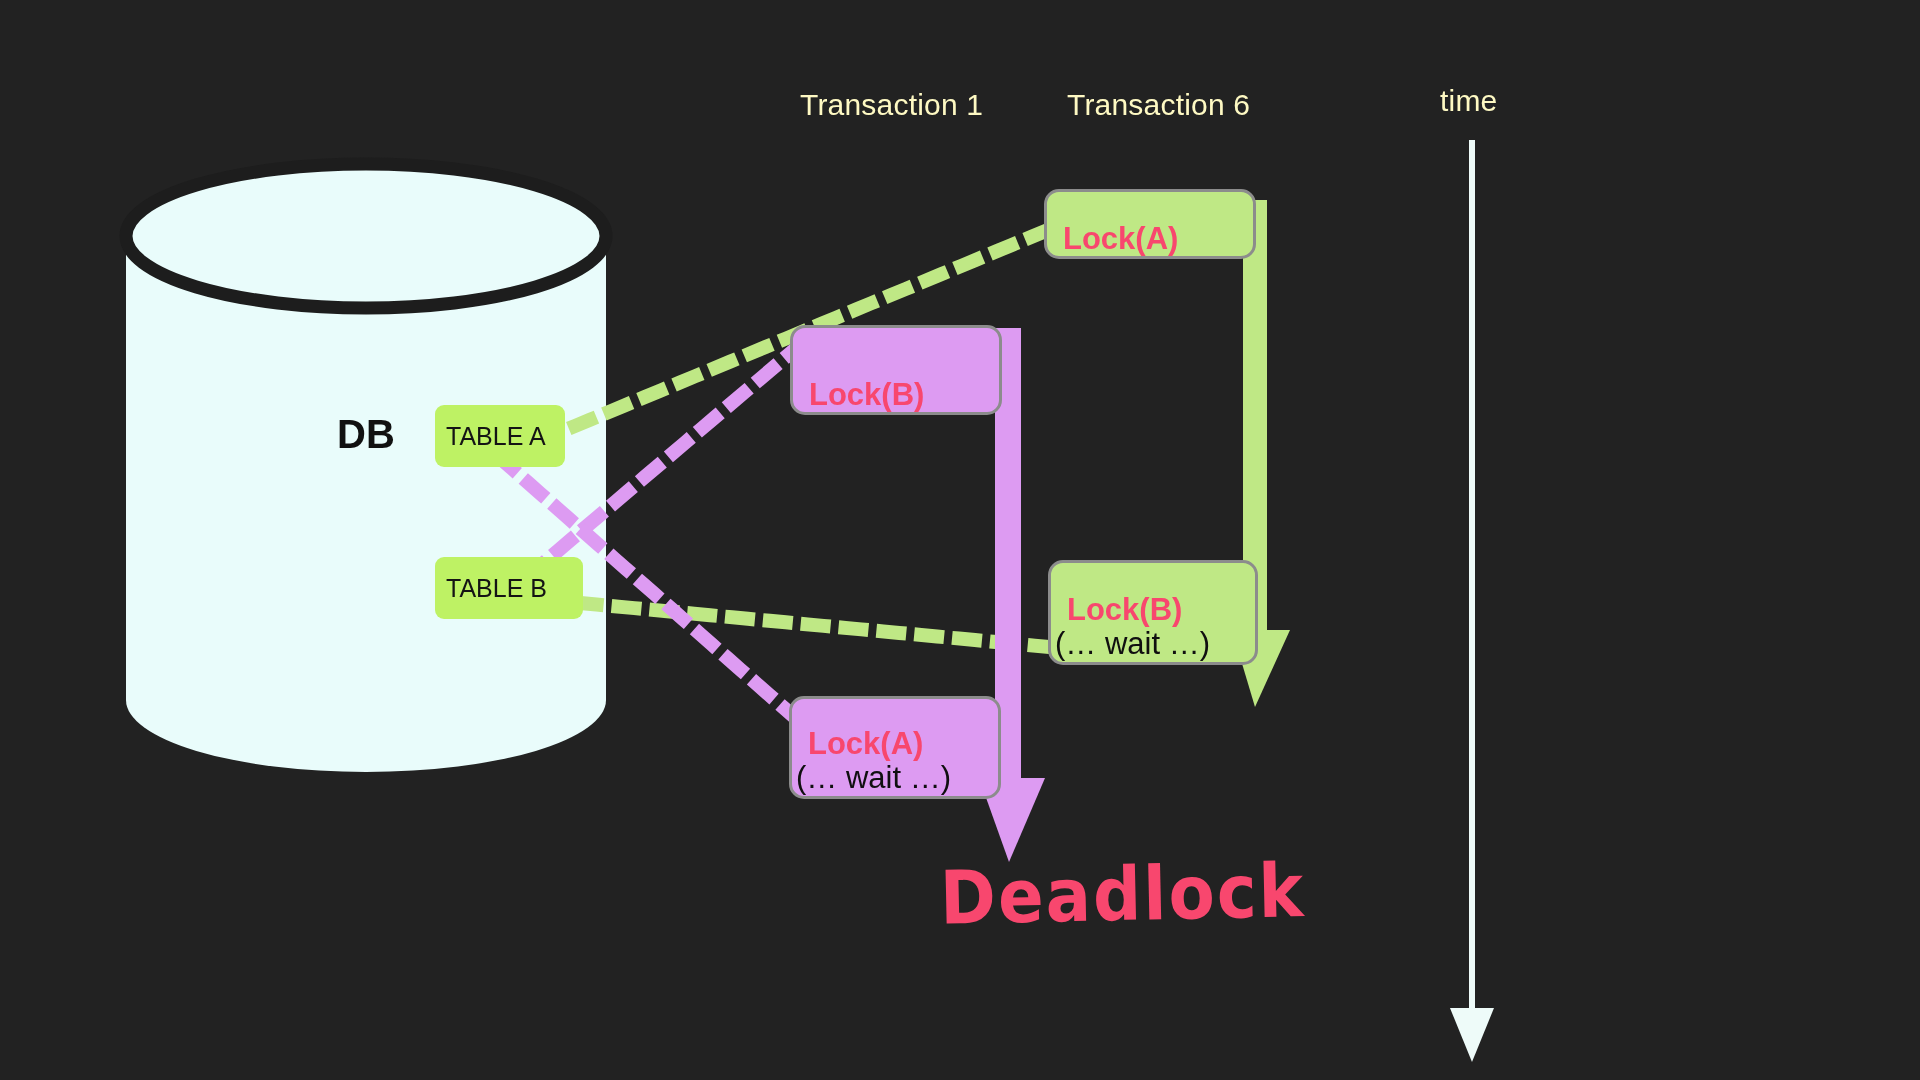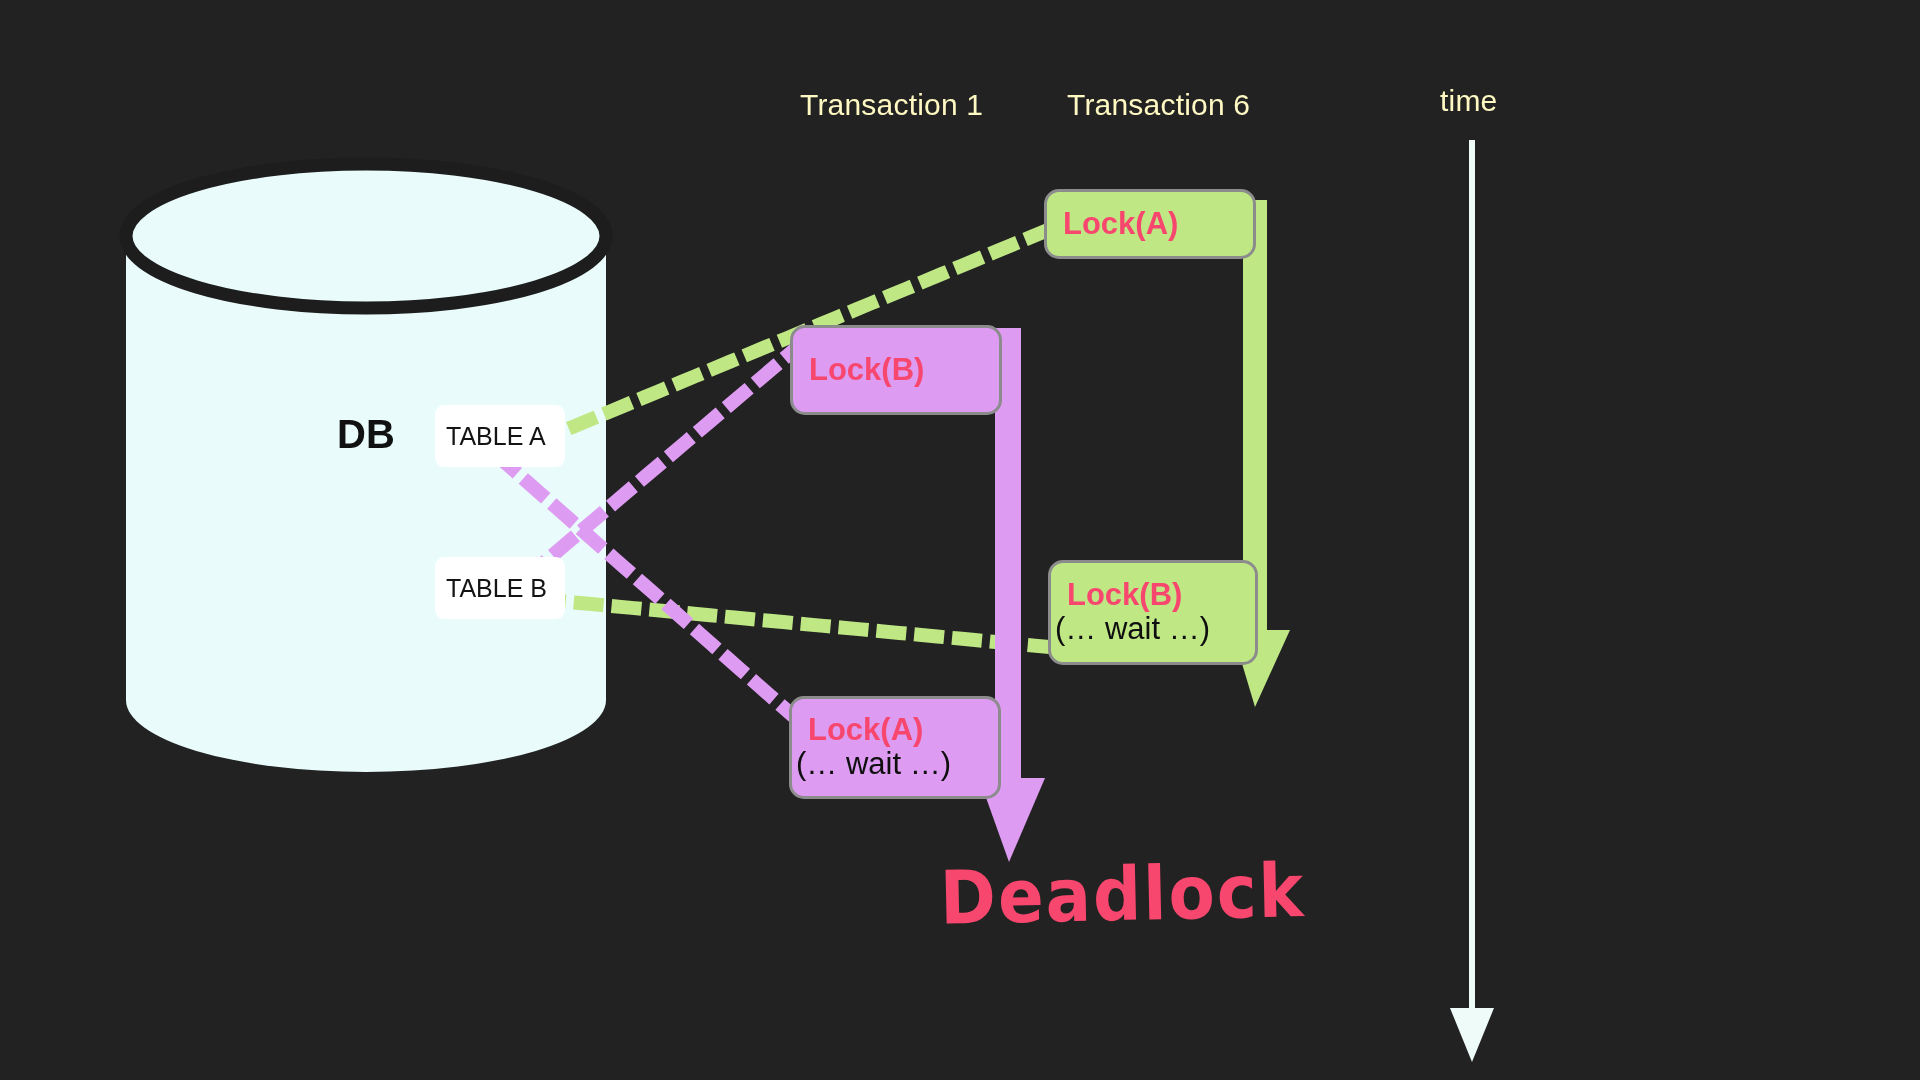--- a/index.html
+++ b/index.html
@@ -36,40 +36,40 @@
   }
   .db-label {
     position: absolute;
     color: #111111;
     font-size: 40px;
     font-weight: bold;
     font-family: "Liberation Sans", sans-serif;
   }
   .table-box {
     position: absolute;
-    background: #ffffff;
+    background: #bef264;
     border-radius: 9px;
     color: #141414;
     font-size: 25px;
     font-family: "Liberation Sans", sans-serif;
     display: flex;
     align-items: center;
     justify-content: flex-start;
     padding-left: 11px;
     box-sizing: border-box;
   }
   .lock-box {
     position: absolute;
     border-radius: 15px;
     border: 3px solid #8c8c8c;
     box-sizing: border-box;
     padding: 0 0 0 16px;
     display: flex;
     flex-direction: column;
-    justify-content: center;
+    justify-content: flex-end;
     font-family: "Liberation Sans", sans-serif;
   }
   .lock-box.green { background: #bfe885; }
   .lock-box.purple { background: #dd9bf2; }
   .lock-title {
     color: #f8476e;
     font-size: 31px;
     font-weight: bold;
     line-height: 1.06;
   }
@@ -138,21 +138,21 @@
   <div class="col-header" style="left:1067px; top:88px;">Transaction 6</div>
 
   <div class="col-header" style="left:1440px; top:84px;">time</div>
 
   <div class="db-label" style="left:337px; top:412px;">DB</div>
 
   <div class="table-box" style="left:435px; top:405px; width:130px; height:62px;">
     <span>TABLE A</span>
   </div>
 
-  <div class="table-box" style="left:435px; top:557px; width:130px; height:62px;">
+  <div class="table-box" style="left:435px; top:557px; width:148px; height:62px;">
     <span>TABLE B</span>
   </div>
 
   <div class="lock-box green" style="left:1044px; top:189px; width:212px; height:70px;">
     <div class="lock-title">Lock(A)</div>
   </div>
 
   <div class="lock-box green" style="left:1048px; top:560px; width:210px; height:105px;">
     <div class="lock-title">Lock(B)</div>
     <div class="lock-sub">(… wait …)</div>

